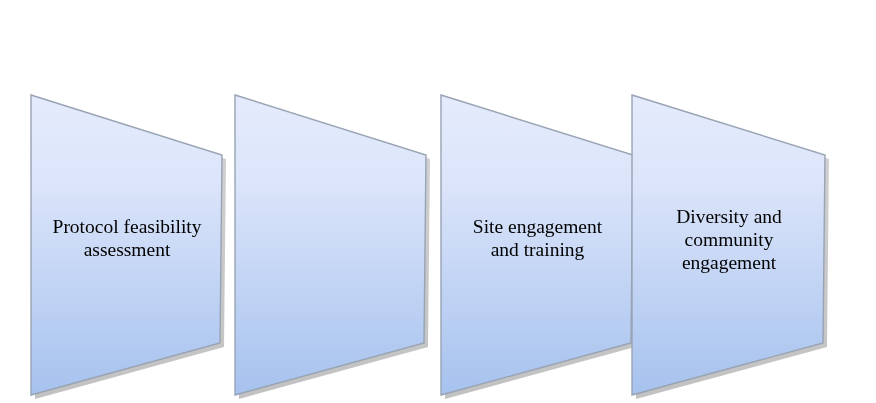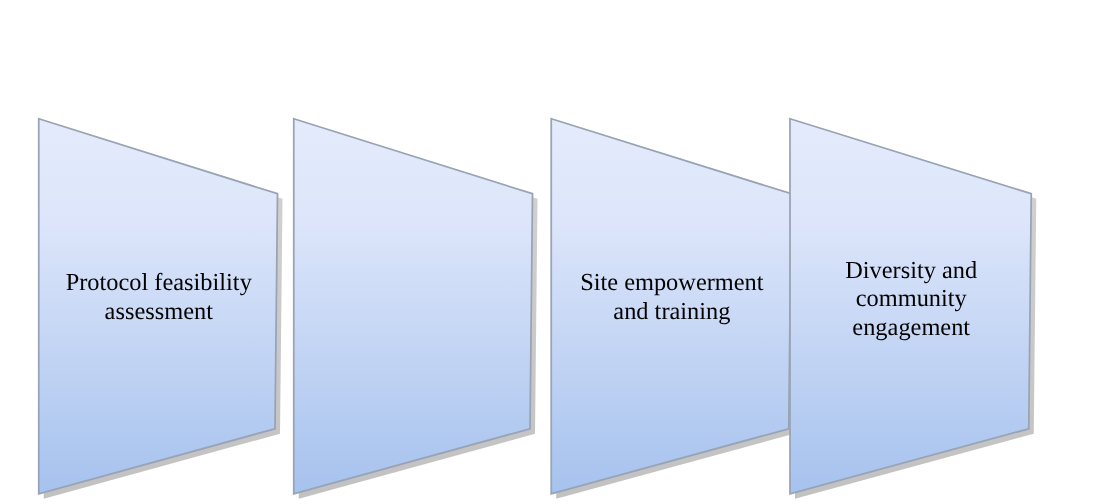--- a/index.html
+++ b/index.html
@@ -114,21 +114,21 @@
           <stop offset="100%" stop-color="#a6c2ee"></stop>
         </linearGradient>
         <linearGradient id="sh3" x1="0" y1="0" x2="0" y2="1">
           <stop offset="0%" stop-color="#b0b0b0"></stop>
           <stop offset="100%" stop-color="#8f8f8f"></stop>
         </linearGradient>
       </defs>
       <polygon points="11,54 203,114 201,302 11,354" fill="url(#sh3)" opacity="0.55"></polygon>
       <polygon points="7,50 199,110 197,298 7,350" fill="url(#g3)" stroke="#98a3b3" stroke-width="1.4"></polygon>
     </svg>
-    <div class="step-label">Site empowerment
+    <div class="step-label">Site engagement
 and training</div>
   </div>
 
   <div class="step step-4">
     <svg class="step-svg" width="208" height="403" viewBox="0 0 208 403">
       <defs>
         <linearGradient id="g4" x1="0" y1="0" x2="0" y2="1">
           <stop offset="0%" stop-color="#e4ebfc"></stop>
           <stop offset="28%" stop-color="#dce5fa"></stop>
           <stop offset="100%" stop-color="#a6c2ee"></stop>

